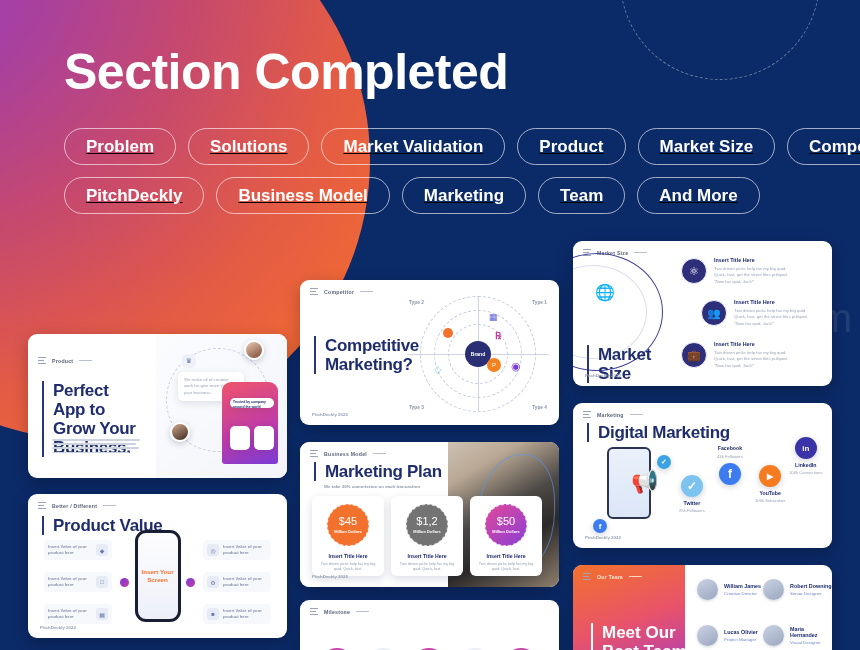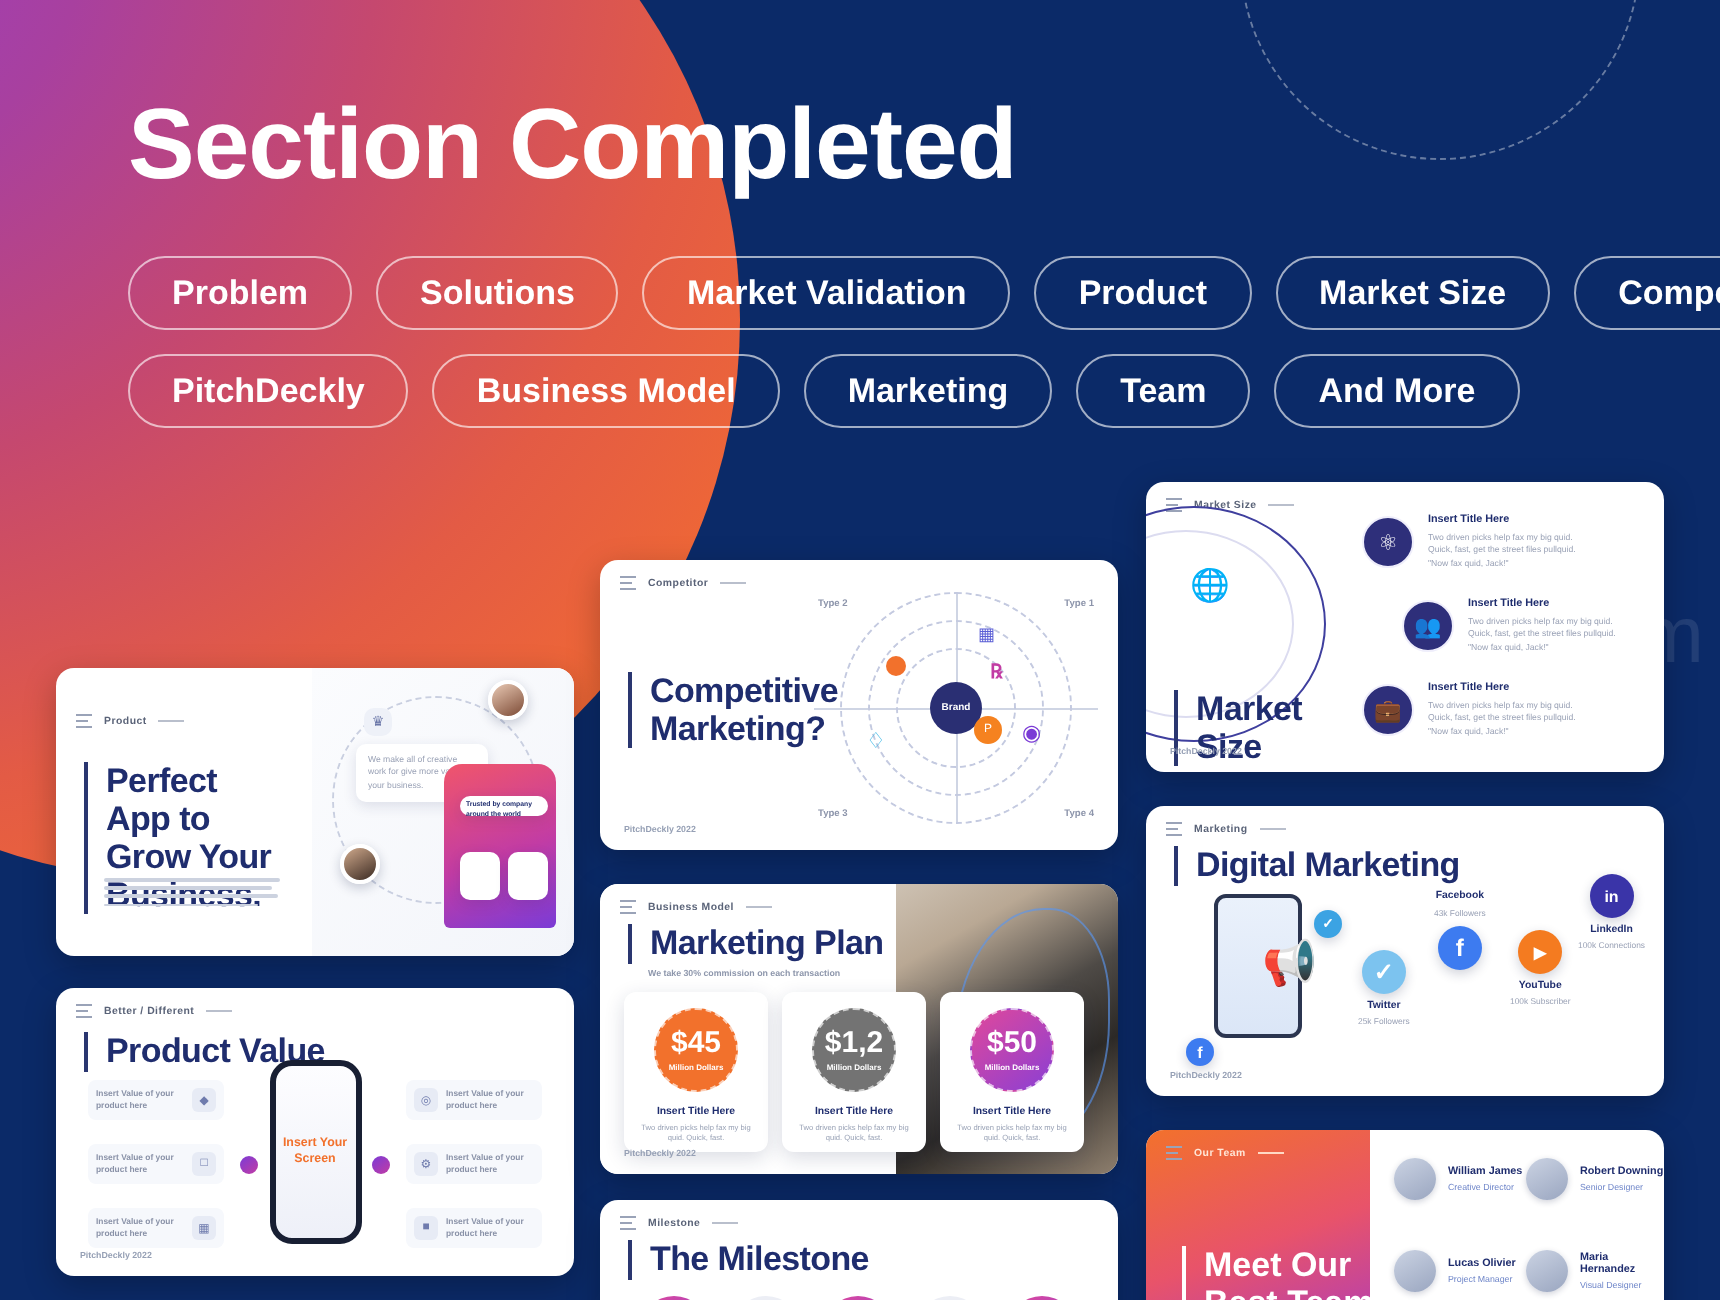--- a/index.html
+++ b/index.html
@@ -64,20 +64,21 @@
     color: #ffffff;
     letter-spacing: -0.5px;
     line-height: 1.05;
   }
 
   .pill-rows {
     position: absolute;
     left: 64px;
     top: 128px;
     width: 680px;
+    text-decoration: underline;
   }
   .pill-row { display: flex; gap: 12px; margin-bottom: 12px; }
 
   .pill {
     border: 1.3px solid rgba(255,255,255,0.62);
     border-radius: 999px;
     height: 37px;
     display: flex;
     align-items: center;
     padding: 0 21px;
@@ -252,21 +253,21 @@
     box-shadow: 0 3px 10px rgba(25,35,80,0.16);
     display: flex; flex-direction: column; align-items: center;
     padding-top: 8px;
   }
   .money-circle {
     width: 42px; height: 42px; border-radius: 50%;
     display: flex; flex-direction: column; align-items: center; justify-content: center;
     color: #fff;
     border: 1.6px dashed rgba(255,255,255,0.65);
   }
-  .money-circle .amt { font-size: 15px; font-weight: 700; line-height: 1; }
+  .money-circle .amt { font-size: 11px; font-weight: 400; line-height: 1; }
   .money-circle .unit { font-size: 4px; font-weight: 600; margin-top: 2px; }
   .money-card .mt { font-size: 5.2px; font-weight: 700; color: #1f2d6e; margin-top: 7px; }
   .money-card .ms { font-size: 3.8px; color: #98a1b5; text-align: center; margin-top: 3px; line-height: 1.4; width: 58px; }
 
   
   #card-milestone { left: 300px; top: 600px; width: 259px; height: 145px; }
   .ms-blob {
     position: absolute; width: 34px; height: 34px; border-radius: 50%;
     background: linear-gradient(140deg,#e0489b,#8b3fd4);
   }
@@ -542,23 +543,20 @@
   <div class="card" id="card-milestone">
     <div class="sl-head">
       <span class="sl-burger">
           <i></i>
           <i></i>
           <i></i>
         </span>
       <span class="sl-kicker">Milestone</span>
       <span class="sl-dash"></span>
     </div>
-    <div class="bar-l" style="position:absolute;left:14px;top:20px;">
-      <span class="sl-title" style="display:inline">The </span><span class="sl-title ora" style="display:inline">Milestone</span>
-    </div>
     <div class="ms-blob" style="left:20px;top:48px;"></div>
     <div class="ms-blob grey" style="left:66px;top:48px;"></div>
     <div class="ms-blob" style="left:112px;top:48px;"></div>
     <div class="ms-blob grey" style="left:158px;top:48px;"></div>
     <div class="ms-blob" style="left:204px;top:48px;"></div>
   </div>
 
   <div class="card" id="card-market">
     <div class="sl-head">
       <span class="sl-burger">

